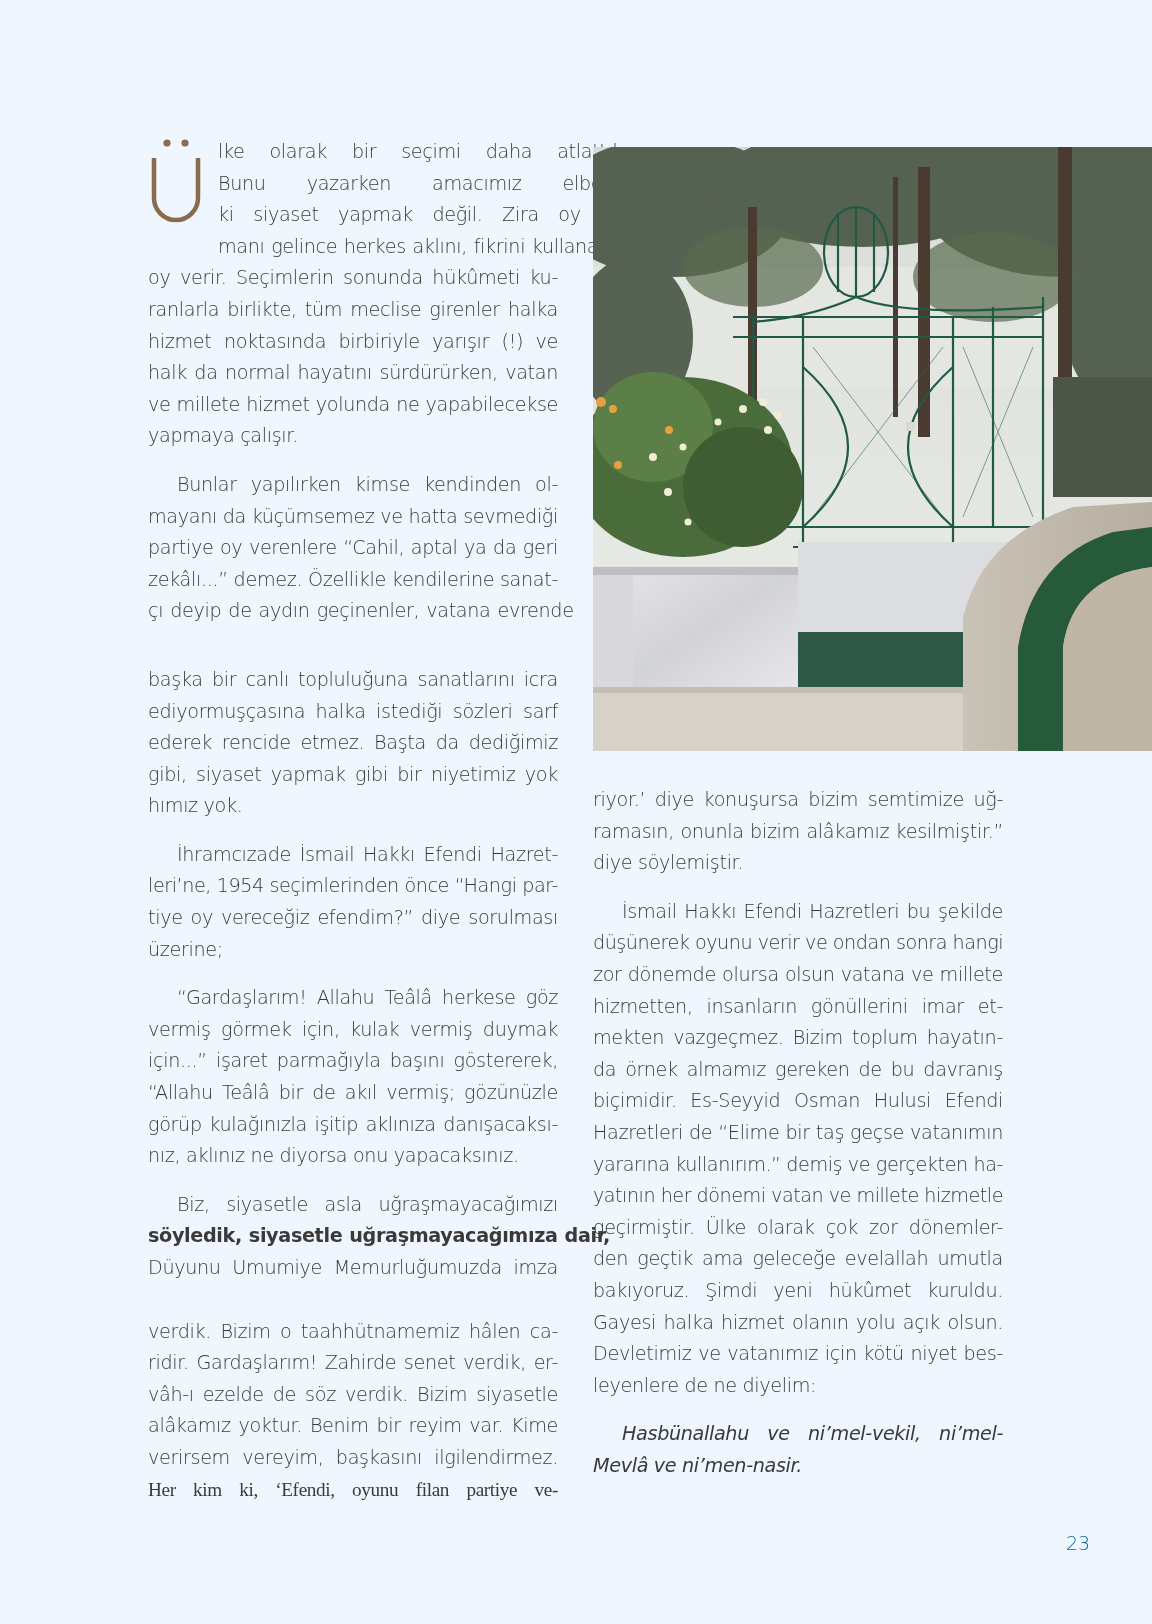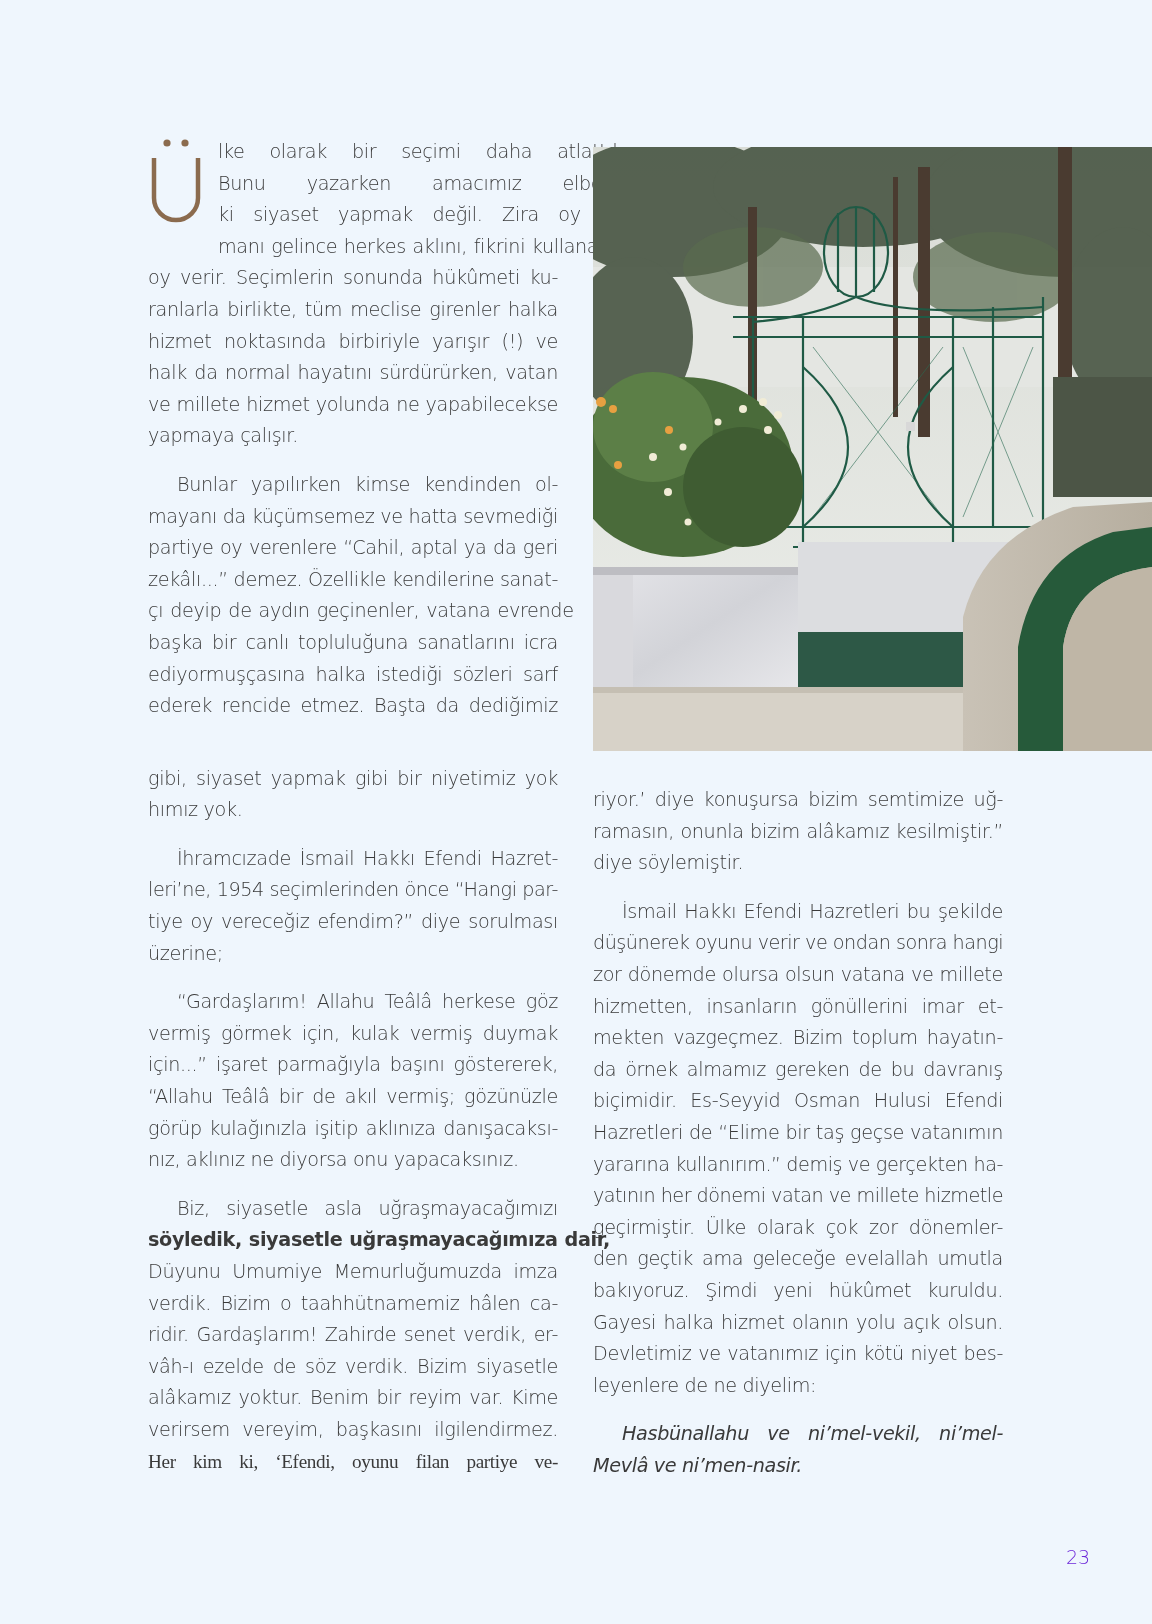--- a/index.html
+++ b/index.html
@@ -41,24 +41,23 @@
     .photo {
       position:absolute;
       left:593px; top:147px;
       width:559px; height:604px;
       overflow:hidden;
     }
     .page-number {
       position:absolute;
       left:1066px; top:1532px;
       font-size:19px;
-      color:#6d28d9;
+      color:#0369a1;
       font-family:"DejaVu Sans", sans-serif;
       font-weight:300;
-      margin-top:14px;
     }
   </style>
 </head>
 <body>
 
 <div id="left-col" class="col">
 
   <div class="dropcap-wrap">
     <span class="dropcap">
       <svg width="66" height="98" viewBox="0 0 66 98">
@@ -80,24 +79,24 @@
       <span class="line last">yapmaya çalışır.</span>
     </p>
   </div>
 
   <p>
     <span class="line" style="padding-left: 29px; box-sizing: border-box; word-spacing: 8.24609px;">Bunlar yapılırken kimse kendinden ol-</span>
     <span class="line" style="letter-spacing: -0.354808px;">mayanı da küçümsemez ve hatta sevmediği</span>
     <span class="line" style="word-spacing: 0.805804px;">partiye oy verenlere “Cahil, aptal ya da geri</span>
     <span class="line" style="word-spacing: 0.0429688px;">zekâlı...” demez. Özellikle kendilerine sanat-</span>
     <span class="line" style="word-spacing: 1.26042px;">çı deyip de aydın geçinenler, vatana evrende</span>
-    <span class="line" style="word-spacing: 3.47187px;">başka bir canlı topluluğuna sanatlarını icra</span>
+    <span class="line" style="word-spacing: 3.47187px; margin-top: 37px;">başka bir canlı topluluğuna sanatlarını icra</span>
     <span class="line" style="word-spacing: 4.73047px;">ediyormuşçasına halka istediği sözleri sarf</span>
     <span class="line" style="word-spacing: 4.0125px;">ederek rencide etmez. Başta da dediğimiz</span>
-    <span class="line" style="word-spacing: 3.63542px; margin-top: 41px;">gibi, siyaset yapmak gibi bir niyetimiz yok</span>
+    <span class="line" style="word-spacing: 3.63542px;">gibi, siyaset yapmak gibi bir niyetimiz yok</span>
     <span class="line last">hımız yok.</span>
   </p>
 
   <p>
     <span class="line" style="padding-left: 29px; box-sizing: border-box; word-spacing: 2.89062px;">İhramcızade İsmail Hakkı Efendi Hazret-</span>
     <span class="line" style="letter-spacing: -0.436648px;">leri’ne, 1954 seçimlerinden önce “Hangi par-</span>
     <span class="line" style="word-spacing: 2.19375px;">tiye oy vereceğiz efendim?” diye sorulması</span>
     <span class="line last">üzerine;</span>
   </p>
 
@@ -107,21 +106,21 @@
     <span class="line" style="word-spacing: 3.38672px;">için...” işaret parmağıyla başını göstererek,</span>
     <span class="line" style="word-spacing: 3.47917px;">“Allahu Teâlâ bir de akıl vermiş; gözünüzle</span>
     <span class="line" style="word-spacing: 1.88672px;">görüp kulağınızla işitip aklınıza danışacaksı-</span>
     <span class="line last">nız, aklınız ne diyorsa onu yapacaksınız.</span>
   </p>
 
   <p>
     <span class="line" style="padding-left: 29px; box-sizing: border-box; word-spacing: 10.7917px;">Biz, siyasetle asla uğraşmayacağımızı</span>
     <span class="line" style="word-spacing: 0.583333px; font-weight: bold;">söyledik, siyasetle uğraşmayacağımıza dair,</span>
     <span class="line" style="word-spacing: 5.92188px;">Düyunu Umumiye Memurluğumuzda imza</span>
-    <span class="line" style="word-spacing: 3.66875px;">verdik. Bizim o taahhütnamemiz hâlen ca-</span>
+    <span class="line" style="word-spacing: 3.66875px; margin-top: 32px;">verdik. Bizim o taahhütnamemiz hâlen ca-</span>
     <span class="line" style="word-spacing: 1.89062px;">ridir. Gardaşlarım! Zahirde senet verdik, er-</span>
     <span class="line" style="word-spacing: 3.30208px;">vâh-ı ezelde de söz verdik. Bizim siyasetle</span>
     <span class="line" style="word-spacing: 2.02604px;">alâkamız yoktur. Benim bir reyim var. Kime</span>
     <span class="line" style="word-spacing: 6.63542px;">verirsem vereyim, başkasını ilgilendirmez.</span>
     <span class="line" style="word-spacing: 2.78795px; font-family: Liberation Serif, serif;">Her kim ki, ‘Efendi, oyunu filan partiye ve-</span>
   </p>
 </div>
 
 <div class="photo">
   <svg width="559" height="604" viewBox="0 0 559 604">

